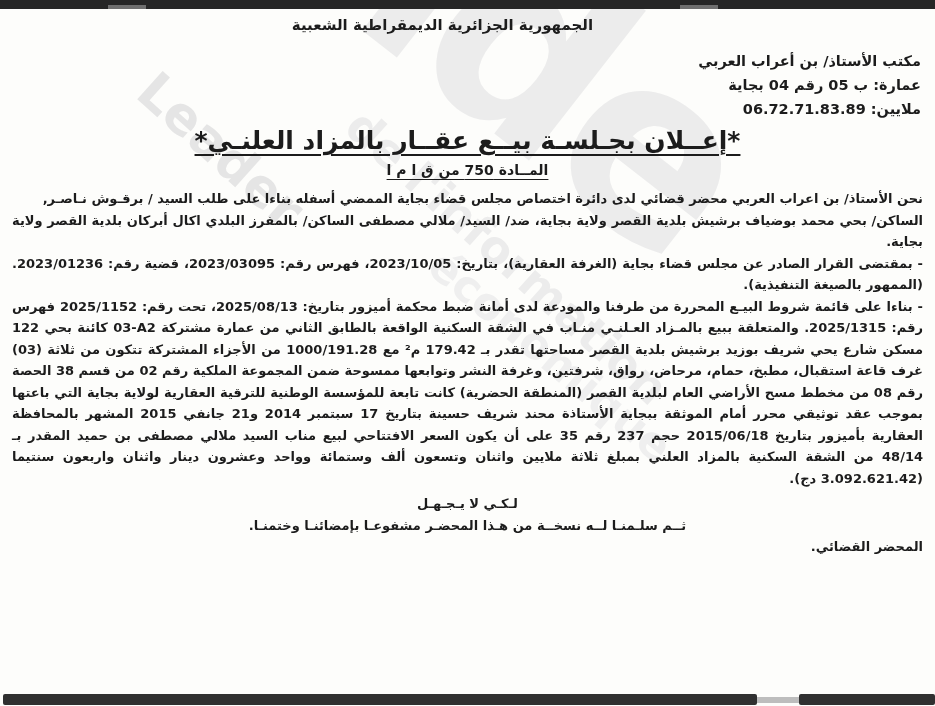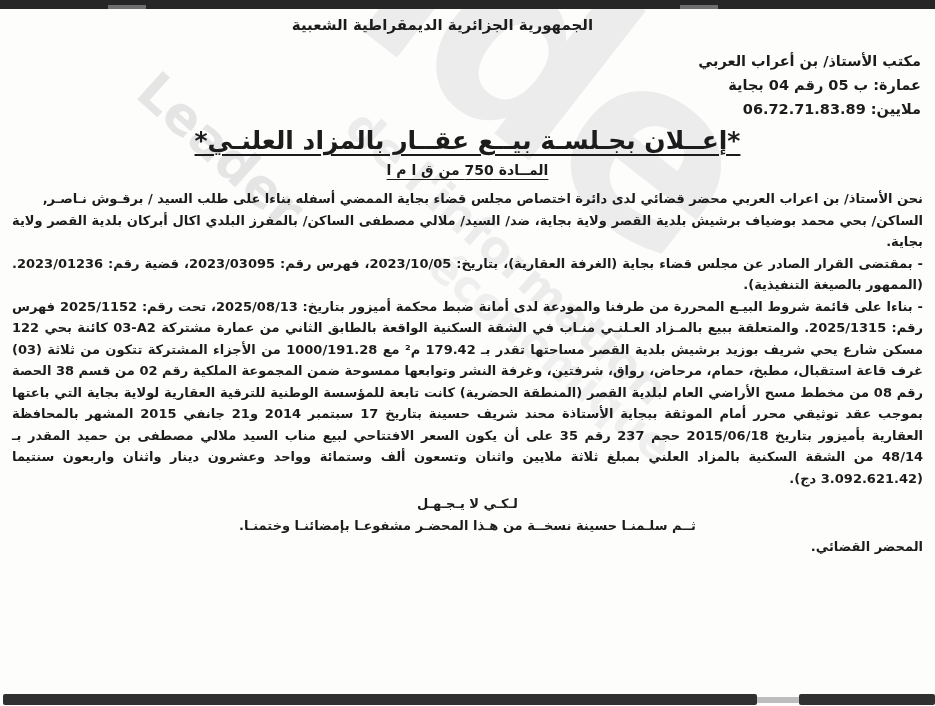--- a/index.html
+++ b/index.html
@@ -94,18 +94,18 @@
 
     <div class="title">*إعــلان بجـلسـة بيــع عقــار بالمزاد العلنـي*</div>
     <div class="subtitle">المــادة 750 من ق ا م ا</div>
 
     <div class="body-text">
       <p>نحن الأستاذ/ بن اعراب العربي محضر قضائي لدى دائرة اختصاص مجلس قضاء بجاية الممضي أسفله بناءا على طلب السيد / برقـوش نـاصـر,</p>
       <p>الساكن/ بحي محمد بوضياف برشيش بلدية القصر ولاية بجاية، ضد/ السيد/ ملالي مصطفى الساكن/ بالمفرز البلدي اكال أبركان بلدية القصر ولاية بجاية.</p>
       <p>- بمقتضى القرار الصادر عن مجلس قضاء بجاية (الغرفة العقارية)، بتاريخ: 2023/10/05، فهرس رقم: 2023/03095، قضية رقم: 2023/01236. (الممهور بالصيغة التنفيذية).</p>
       <p>- بناءا على قائمة شروط البيـع المحررة من طرفنا والمودعة لدى أمانة ضبط محكمة أميزور بتاريخ: 2025/08/13، تحت رقم: 2025/1152 فهرس رقم: 2025/1315. والمتعلقة ببيع بالمـزاد العـلنـي منـاب في الشقة السكنية الواقعة بالطابق الثاني من عمارة مشتركة ‎03-A2‎ كائنة بحي 122 مسكن شارع يحي شريف بوزيد برشيش بلدية القصر مساحتها تقدر بـ 179.42 م² مع 1000/191.28 من الأجزاء المشتركة تتكون من ثلاثة (03) غرف قاعة استقبال، مطبخ، حمام، مرحاض، رواق، شرفتين، وغرفة النشر وتوابعها ممسوحة ضمن المجموعة الملكية رقم 02 من قسم 38 الحصة رقم 08 من مخطط مسح الأراضي العام لبلدية القصر (المنطقة الحضرية) كانت تابعة للمؤسسة الوطنية للترقية العقارية لولاية بجاية التي باعتها بموجب عقد توثيقي محرر أمام الموثقة ببجاية الأستاذة محند شريف حسينة بتاريخ 17 سبتمبر 2014 و21 جانفي 2015 المشهر بالمحافظة العقارية بأميزور بتاريخ 2015/06/18 حجم 237 رقم 35 على أن يكون السعر الافتتاحي لبيع مناب السيد ملالي مصطفى بن حميد المقدر بـ 48/14 من الشقة السكنية بالمزاد العلني بمبلغ ثلاثة ملايين واثنان وتسعون ألف وستمائة وواحد وعشرون دينار واثنان واربعون سنتيما (3.092.621.42 دج).</p>
       <p class="p-center mt4">لـكـي لا يـجـهـل</p>
-      <p class="p-center">ثــم سلـمنـا حسينة نسخــة من هـذا المحضـر مشفوعـا بإمضائنـا وختمنـا.</p>
+      <p class="p-center">ثــم سلـمنـا لــه نسخــة من هـذا المحضـر مشفوعـا بإمضائنـا وختمنـا.</p>
       <p class="p-left">المحضر القضائي.</p>
     </div>
 
   </div>
 </div>
 
 </body></html>

